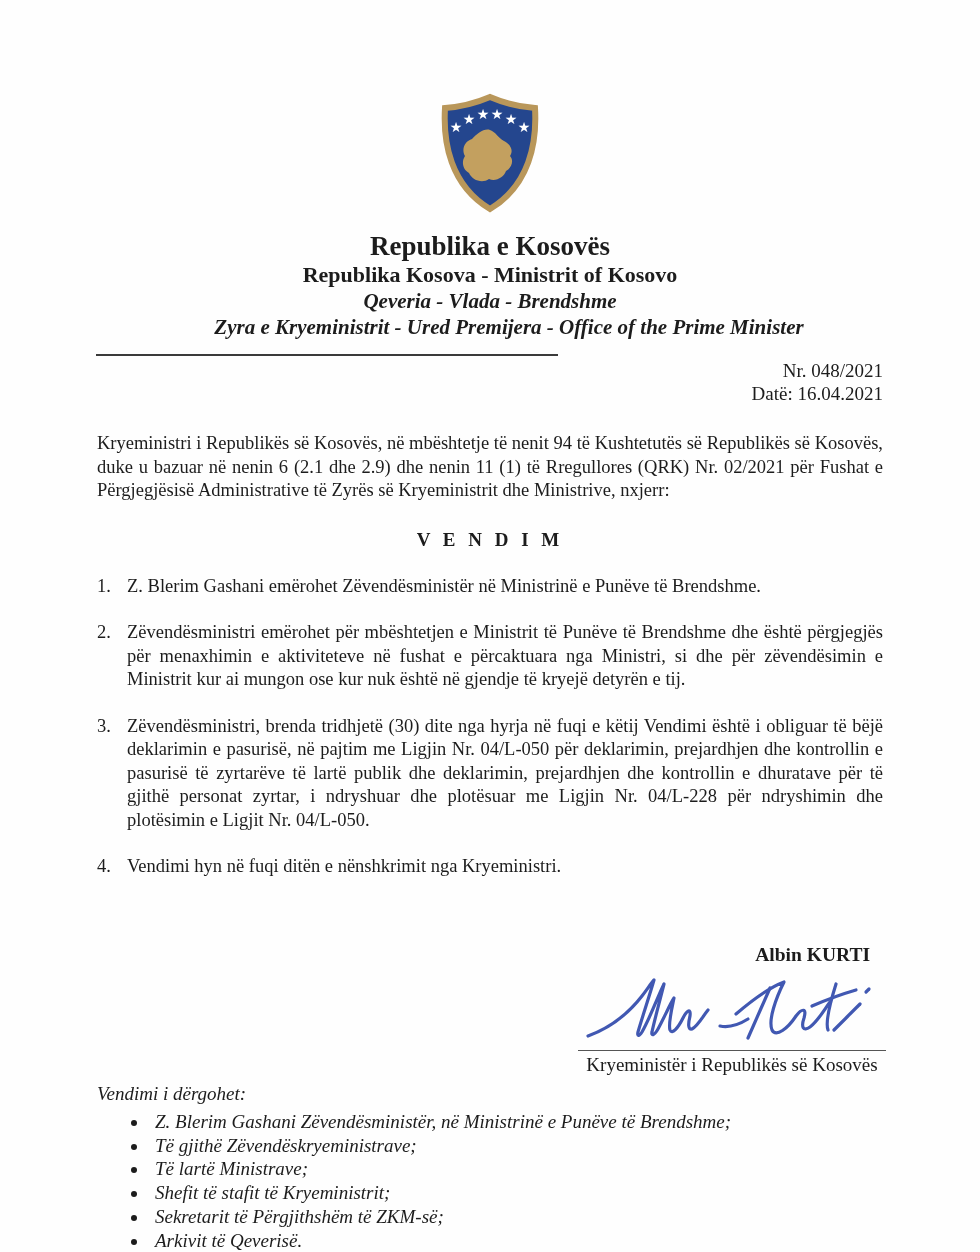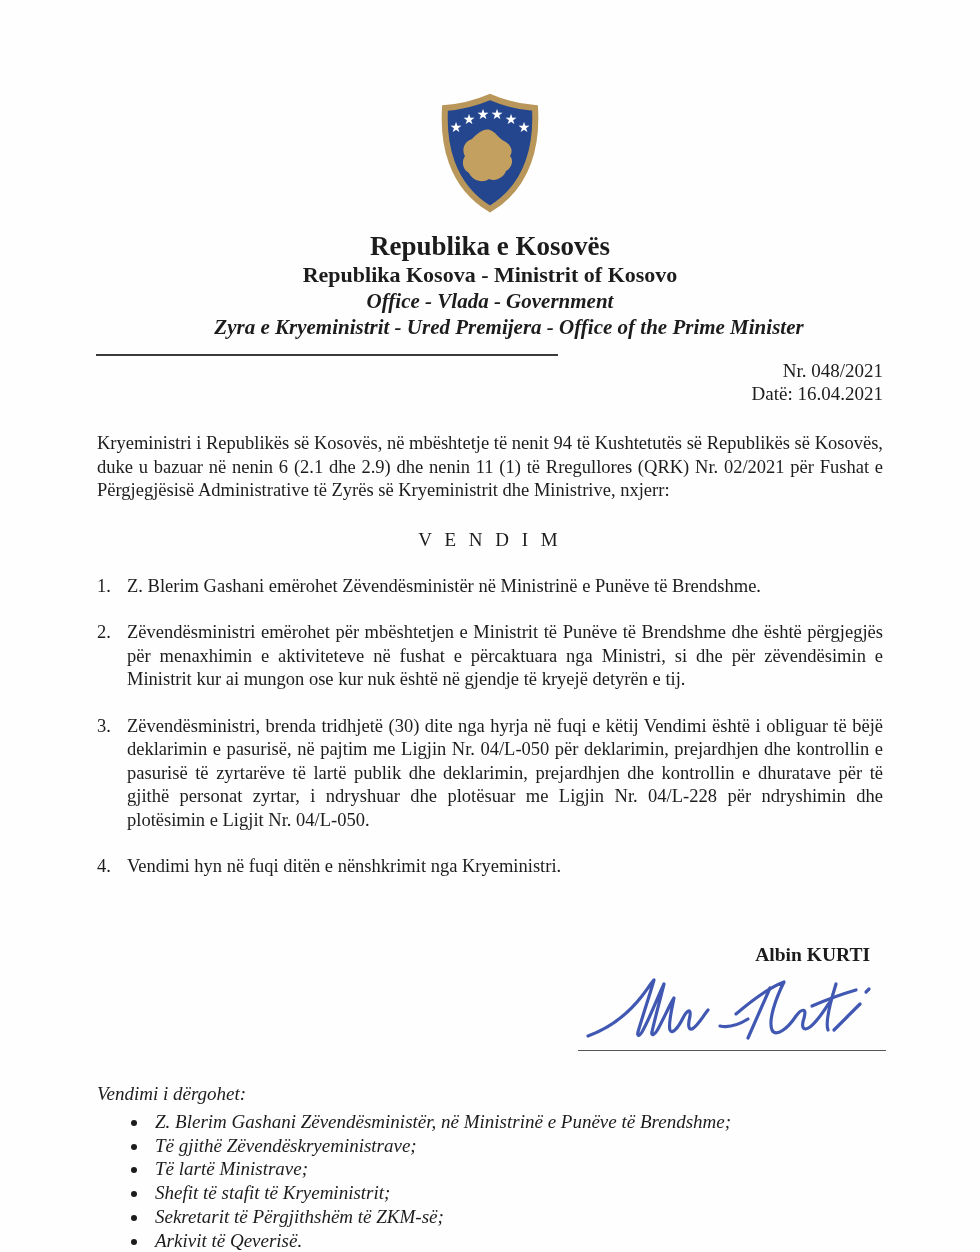--- a/index.html
+++ b/index.html
@@ -29,21 +29,21 @@
     font-size:19px; line-height:22.5px;
   }
   .preamble{
     margin:27px 97px 0 97px;
     font-size:18.5px; line-height:23.5px;
     text-align:justify;
   }
   .vendim{
     margin-top:26px;
     text-align:center;
-    font-size:19px; font-weight:normal;
+    font-size:19px; font-weight:bold;
     letter-spacing:4px;
   }
   .items{ margin:24px 97px 0 97px; }
   .item{
     display:flex;
     margin-bottom:23px;
     font-size:18.5px; line-height:23.5px;
   }
   .item-num{ flex:0 0 30px; }
   .item-text{ flex:1; text-align:justify; }
@@ -93,21 +93,21 @@
           <text x="35" y="31">★</text>
           <text x="49" y="26">★</text>
           <text x="63" y="26">★</text>
           <text x="77" y="31">★</text>
           <text x="90" y="39">★</text>
         </g>
       </svg>
     </span>
     <div class="hdr-line1">Republika e Kosovës</div>
     <div class="hdr-line2">Republika Kosova - Ministrit of Kosovo</div>
-    <div class="hdr-line3">Office - Vlada - Government</div>
+    <div class="hdr-line3">Qeveria - Vlada - Brendshme</div>
     <div class="hdr-line4">Zyra e Kryeministrit - Ured Premijera - Office of the Prime Minister</div>
   </div>
 
   <div class="rule"></div>
 
   <div class="meta">
     <div>Nr. 048/2021</div>
     <div>Datë: 16.04.2021</div>
   </div>
 
@@ -144,20 +144,21 @@
           <path d="M186,14 C179,30 170,50 164,64"></path>
           <path d="M152,40 C166,28 184,14 200,8 C192,24 184,46 188,56 C192,64 204,54 212,42 C218,34 223,34 220,44 C217,53 219,58 226,53 C234,47 240,36 246,28"></path>
           <path d="M252,10 C247,26 241,48 244,56"></path>
           <path d="M228,32 C242,26 258,20 272,16"></path>
           <path d="M250,56 C258,48 268,38 276,30"></path>
           <path d="M282,18 L285,15"></path>
         </g>
       </svg>
     </div>
     <div class="sig-rule"></div>
+    <div class="sig-title">Kryeministër i Republikës së Kosovës</div>
   </div>
 
   <div class="dist">
     <div class="dist-heading">Vendimi i dërgohet:</div>
     <ul class="dist-list">
       <li>Z.  Blerim Gashani Zëvendësministër, në Ministrinë e Punëve të Brendshme;</li>
       <li>Të gjithë Zëvendëskryeministrave;</li>
       <li>Të lartë Ministrave;</li>
       <li>Shefit të stafit të Kryeministrit;</li>
       <li>Sekretarit të Përgjithshëm të ZKM-së;</li>

